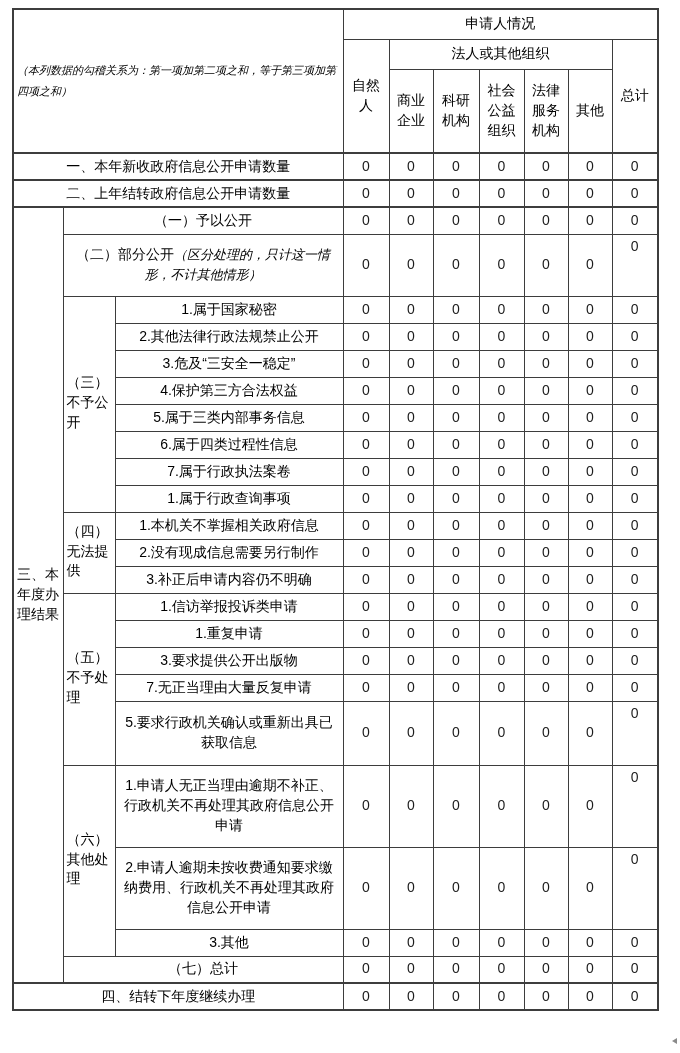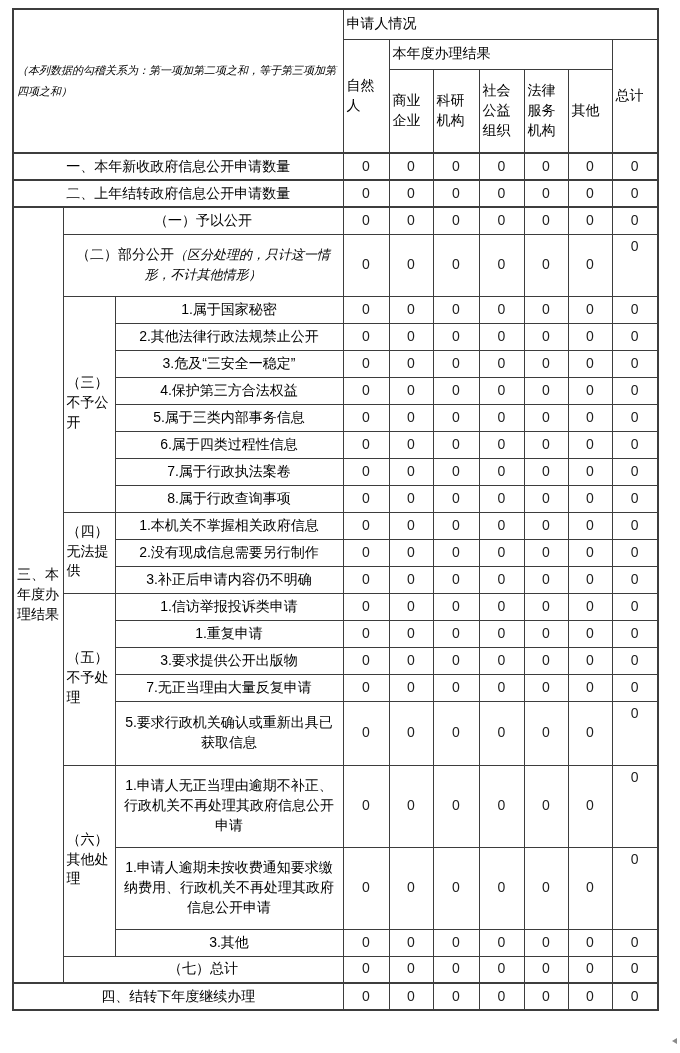--- a/index.html
+++ b/index.html
@@ -14,21 +14,21 @@
     border:2px solid #3d3d3d;
   }
   table.report td{
     border:1px solid #3d3d3d;
     padding:1px 3px;
     font-size:14px;line-height:1.42;
     vertical-align:middle;
     overflow:hidden;
     word-break:break-all;
   }
-  td.hc{text-align:left;}
+  td.hc{text-align:center;}
   td.note-cell{vertical-align:middle;padding:2px 5px;}
   .kai{
     font-style:italic;
     font-family:"DejaVu Serif","Liberation Serif",serif;
     font-size:11px;line-height:1.7;
   }
   .inline-note{
     font-style:italic;
     font-family:"DejaVu Serif","Liberation Serif",serif;
     font-size:13px;
@@ -69,21 +69,21 @@
     </colgroup>
     <tbody id="tbody">
       <tr class="h30">
         <td class="note-cell" rowspan="3" colspan="3">
           <span class="kai">（本列数据的勾稽关系为：第一项加第二项之和，等于第三项加第四项之和）</span>
         </td>
         <td class="hc" colspan="7">申请人情况</td>
       </tr>
       <tr class="h30">
         <td class="hc" rowspan="2">自然人</td>
-        <td class="hc" colspan="5">本年度办理结果</td>
+        <td class="hc" colspan="5">法人或其他组织</td>
         <td class="hc" rowspan="2">总计</td>
       </tr>
       <tr class="h84">
         <td class="hc">商业企业</td>
         <td class="hc">科研机构</td>
         <td class="hc">社会公益组织</td>
         <td class="hc">法律服务机构</td>
         <td class="hc">其他</td>
       </tr>
     <tr class="h27 thickline">
@@ -192,21 +192,21 @@
           <td class="lbl">7.属于行政执法案卷</td>
           <td class="val">0</td>
           <td class="val">0</td>
           <td class="val">0</td>
           <td class="val">0</td>
           <td class="val">0</td>
           <td class="val">0</td>
           <td class="val">0</td>
         </tr>
         <tr class="h27">
-          <td class="lbl">8.属于行政查询事项</td>
+          <td class="lbl">1.属于行政查询事项</td>
           <td class="val">0</td>
           <td class="val">0</td>
           <td class="val">0</td>
           <td class="val">0</td>
           <td class="val">0</td>
           <td class="val">0</td>
           <td class="val">0</td>
         </tr>
         <tr class="h27">
           <td class="groupB" rowspan="3">（四）无法提供</td>
@@ -295,21 +295,21 @@
           <td class="lbl">1.申请人无正当理由逾期不补正、行政机关不再处理其政府信息公开申请</td>
           <td class="val">0</td>
           <td class="val">0</td>
           <td class="val">0</td>
           <td class="val">0</td>
           <td class="val">0</td>
           <td class="val">0</td>
           <td class="val top">0</td>
         </tr>
         <tr class="h82">
-          <td class="lbl">1.申请人逾期未按收费通知要求缴纳费用、行政机关不再处理其政府信息公开申请</td>
+          <td class="lbl">2.申请人逾期未按收费通知要求缴纳费用、行政机关不再处理其政府信息公开申请</td>
           <td class="val">0</td>
           <td class="val">0</td>
           <td class="val">0</td>
           <td class="val">0</td>
           <td class="val">0</td>
           <td class="val">0</td>
           <td class="val top">0</td>
         </tr>
         <tr class="h27">
           <td class="lbl">3.其他</td>

